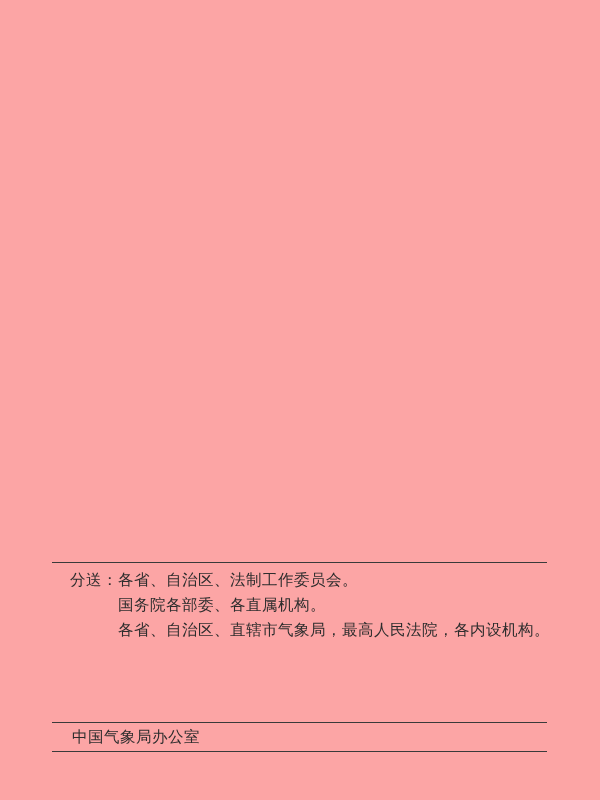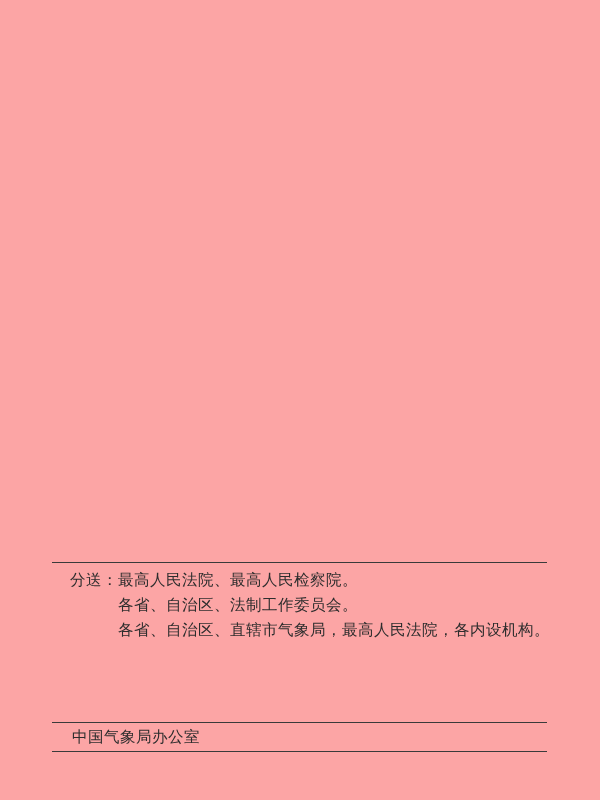--- a/index.html
+++ b/index.html
@@ -71,22 +71,22 @@
 </style>
 </head>
 <body>
 
 <div class="page">
 
   <div class="dist-block">
     <div class="dist-row">
       <span class="dist-label">分送：</span>
       <div class="dist-list">
-        <div class="dist-line">最高人民法院、最高人民检察院。</div>
         <div class="dist-line">各省、自治区、法制工作委员会。</div>
+        <div class="dist-line">国务院各部委、各直属机构。</div>
         <div class="dist-line">各省、自治区、直辖市气象局，最高人民法院，各内设机构。</div>
       </div>
     </div>
   </div>
 
   <div class="footer-block">
     <span class="footer-issuer">中国气象局办公室</span>
   </div>
 
 </div>

